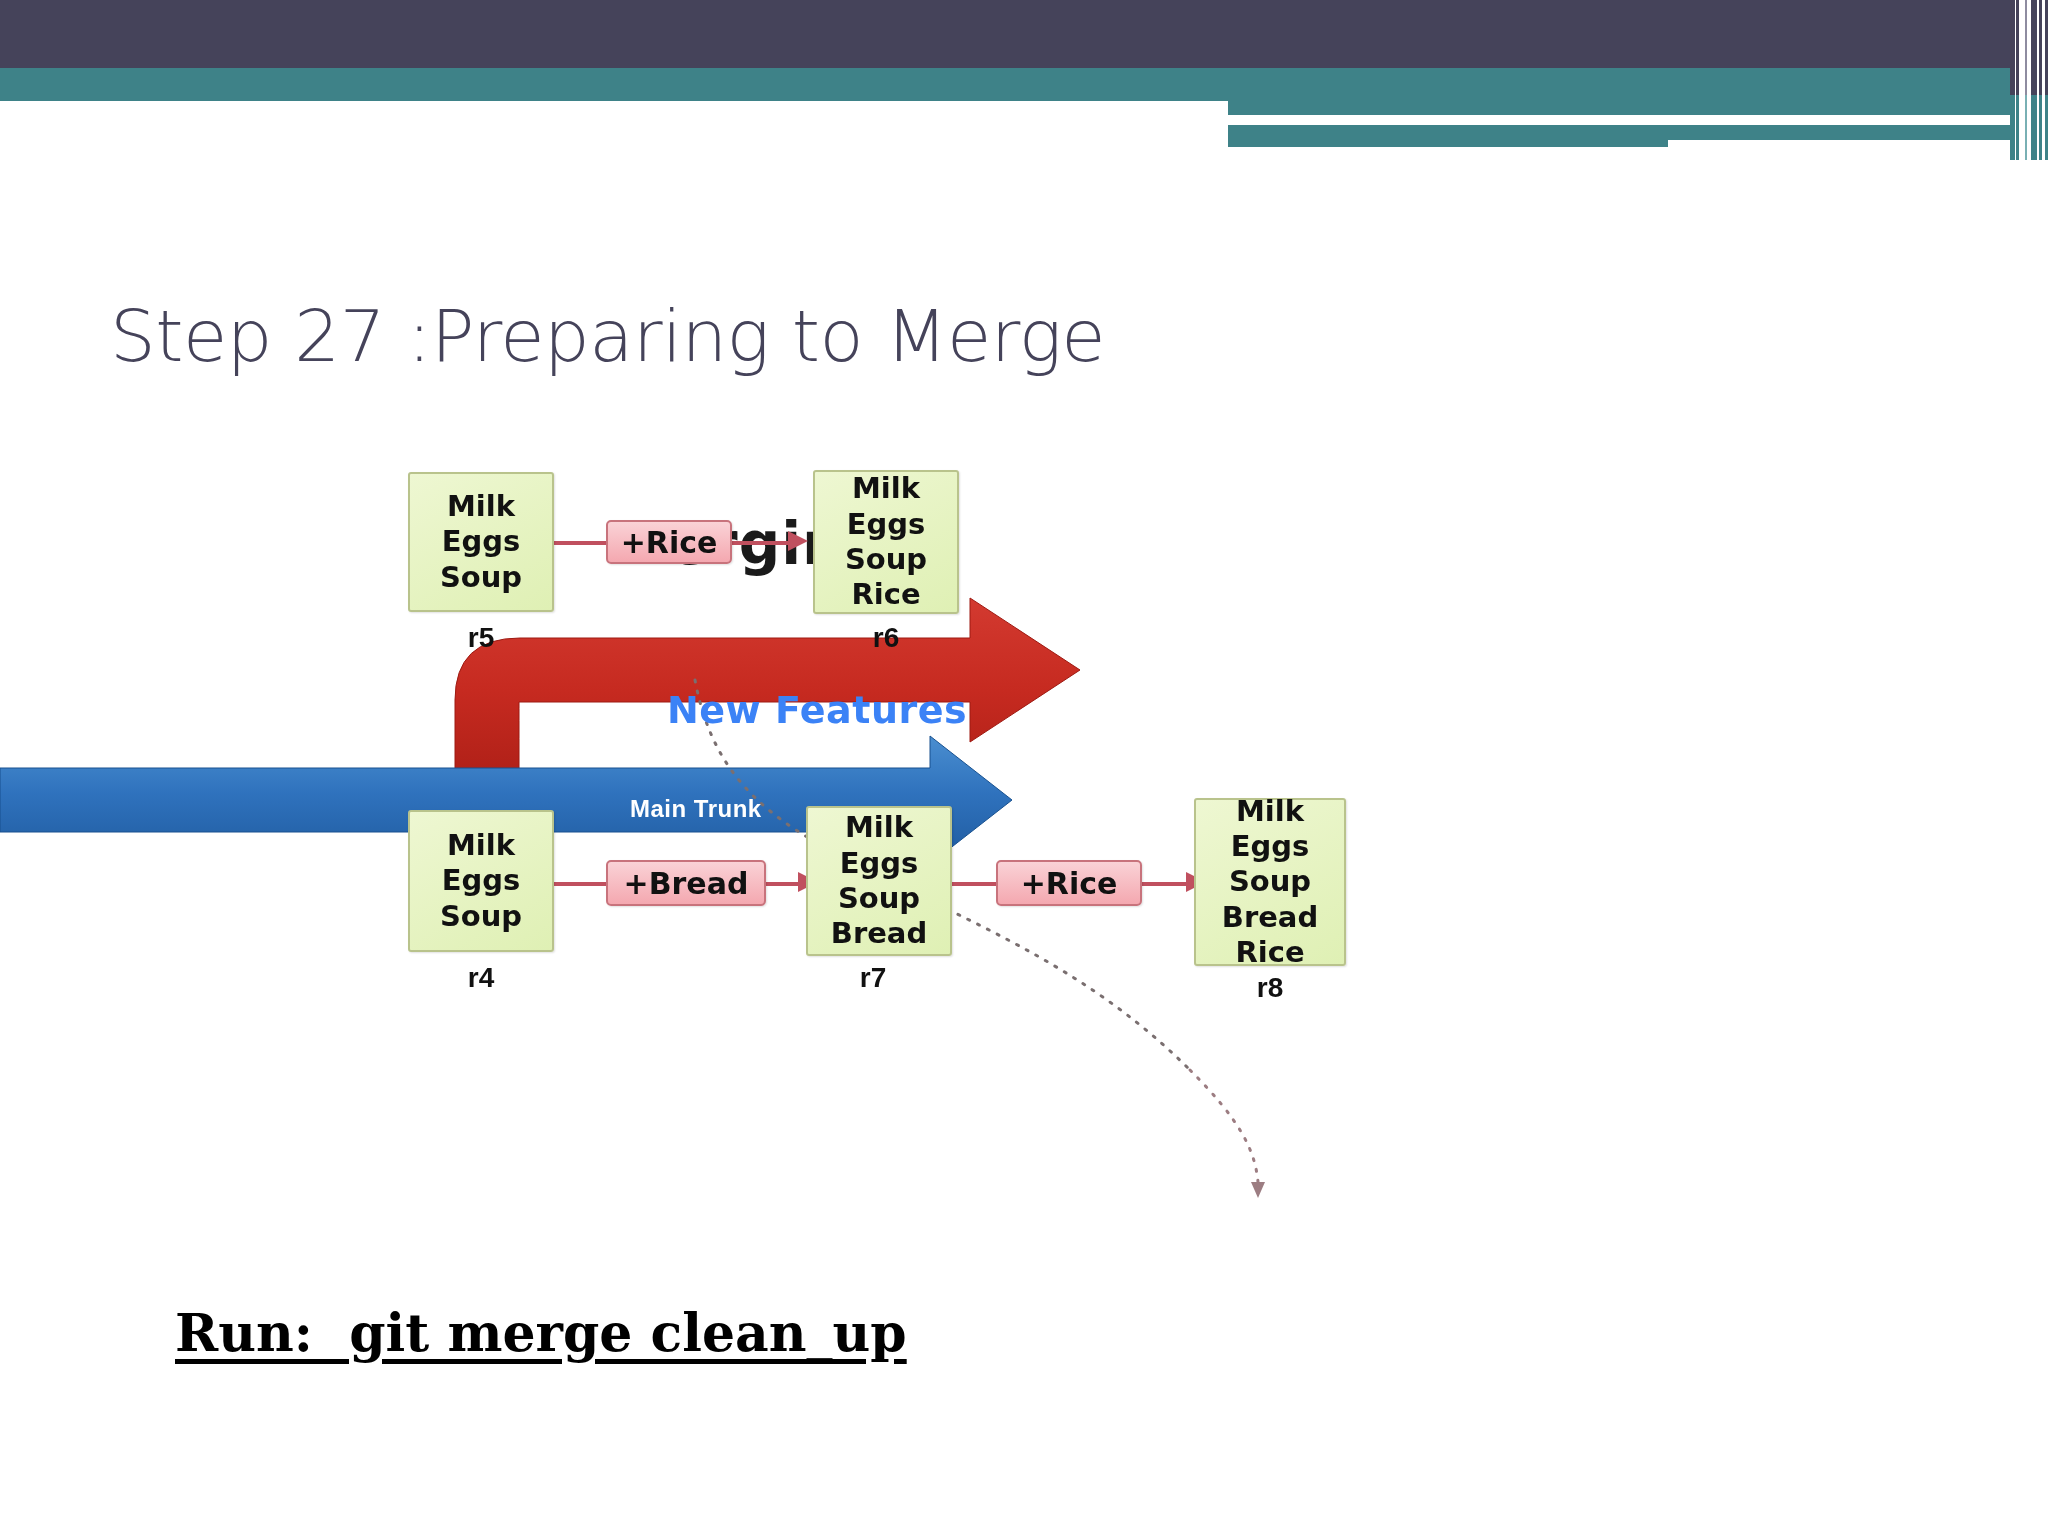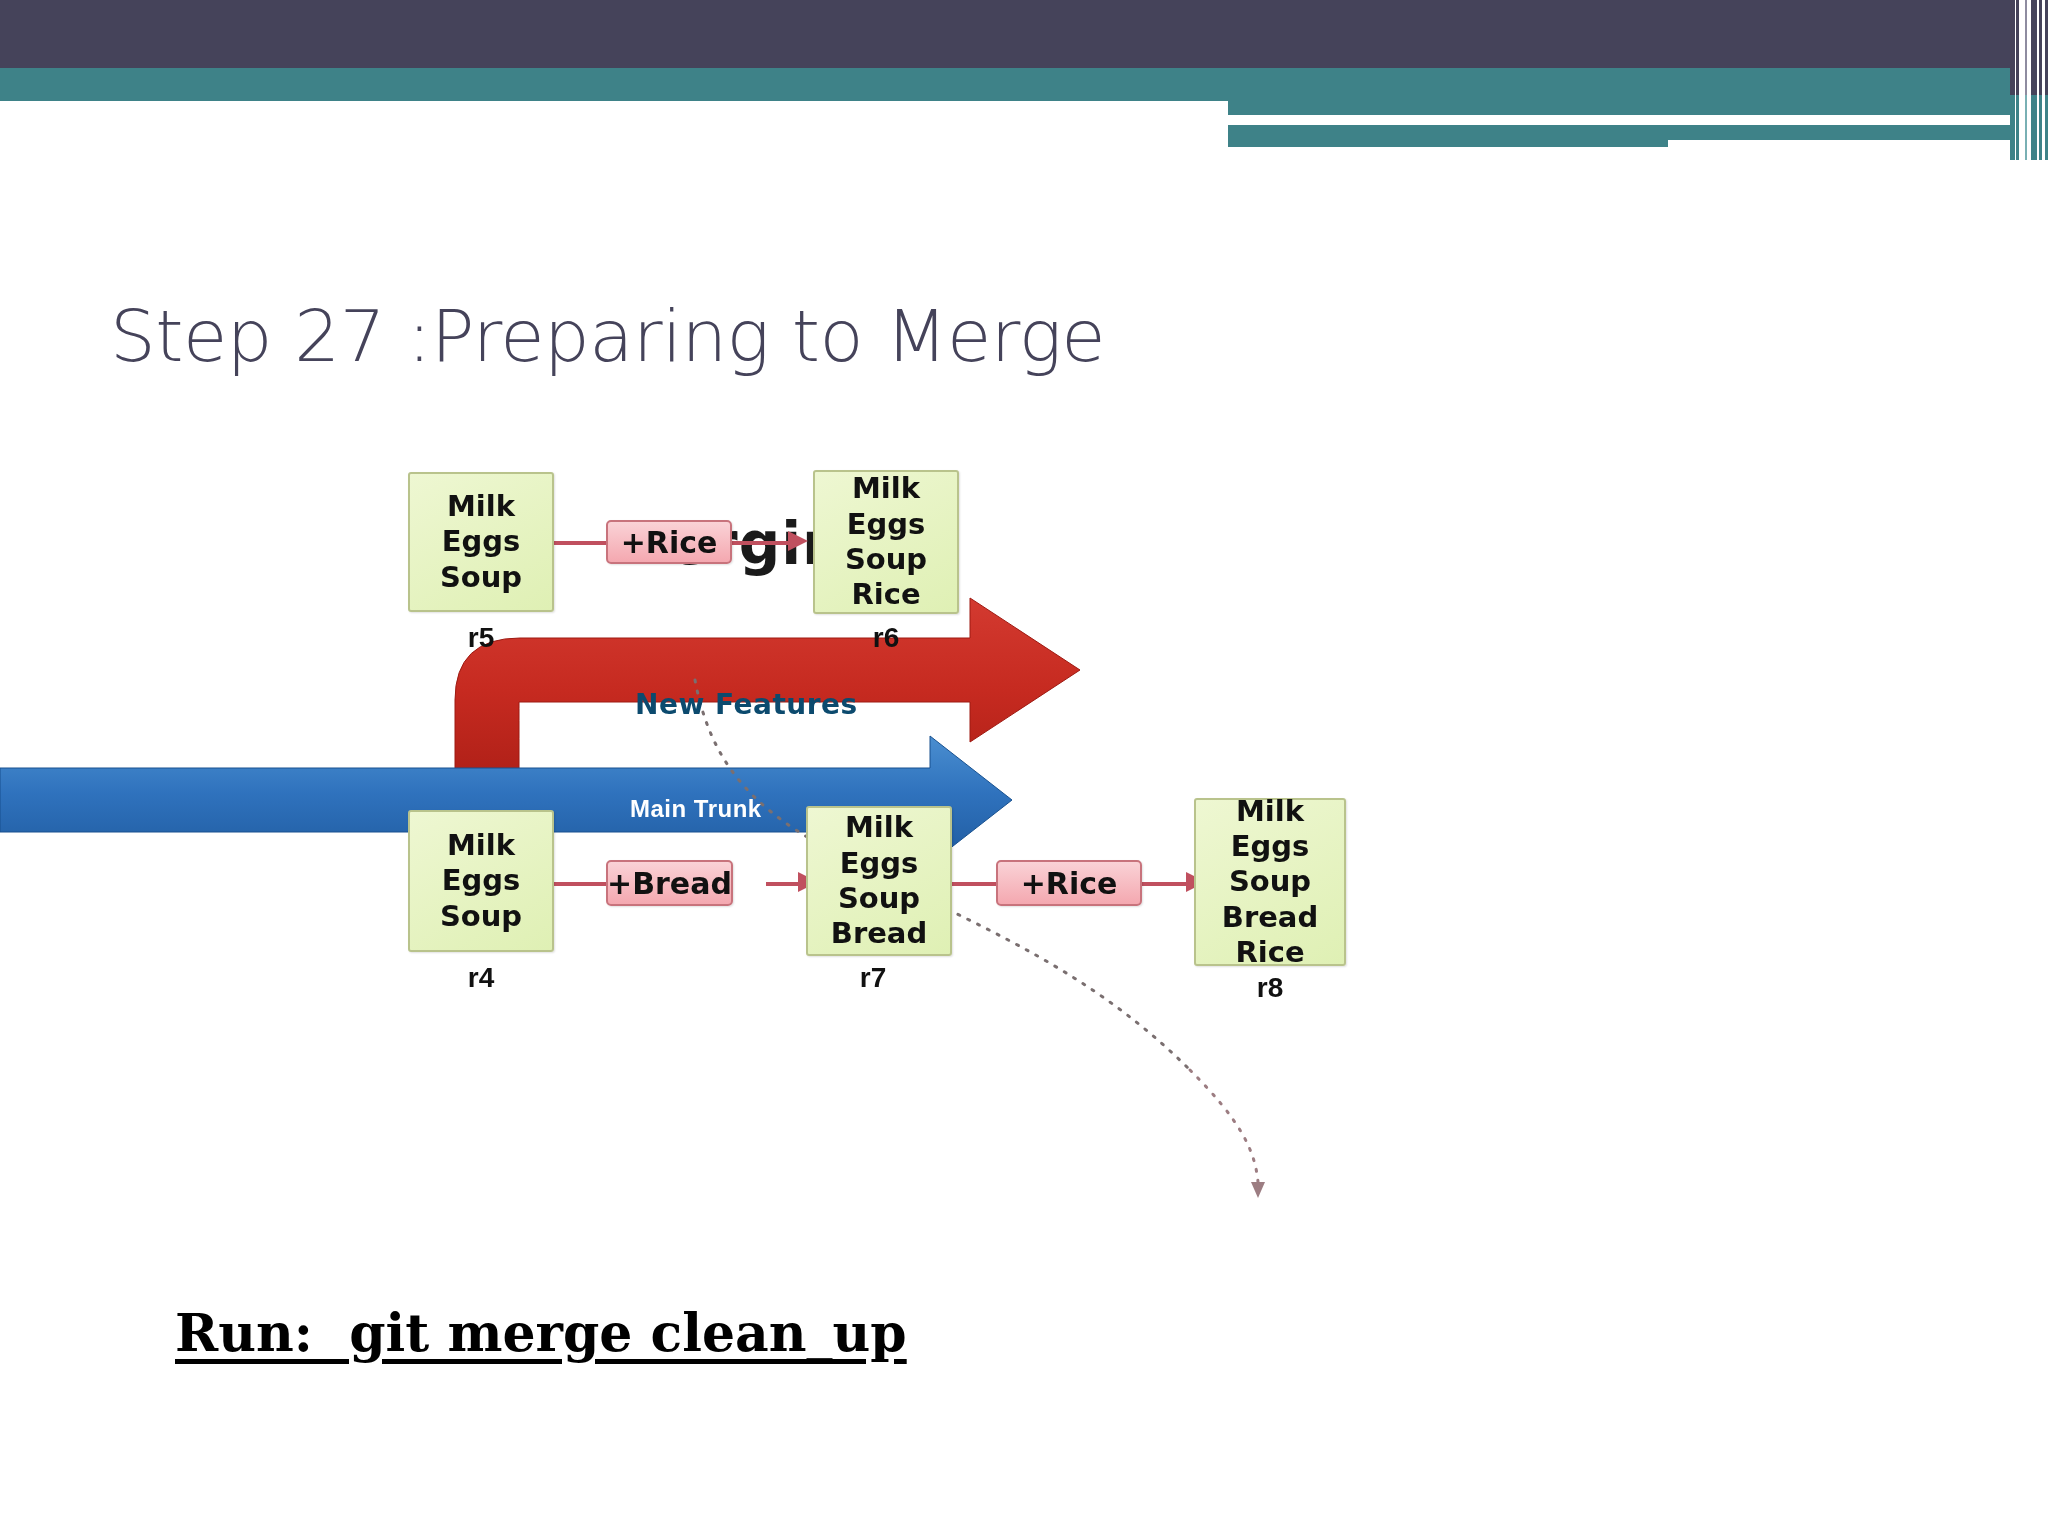--- a/index.html
+++ b/index.html
@@ -112,23 +112,24 @@
     font-weight: 700;
     font-size: 24px;
     color: #ffffff;
     letter-spacing: 0.5px;
     margin-top: 13px;
   }
   .branch-caption {
     position: absolute;
     font-family: "DejaVu Sans", sans-serif;
     font-weight: 700;
-    font-size: 28px;
-    color: #0c4a6e;
+    font-size: 38px;
+    color: #3b82f6;
     letter-spacing: 0.5px;
+    margin-left: 32px;
   }
 
   svg.overlay { position: absolute; left: 0; top: 0; overflow: visible; }
 
   
   .run-line {
     position: absolute;
     left: 175px;
     top: 1302px;
     font-family: "DejaVu Serif", serif;
@@ -238,21 +239,21 @@
     <path d="M 0,2 L 20,12 L 0,22 Z" fill="#c0505f"></path>
   </svg>
 
   <div class="node" style="left:128px; top:300px; width:146px; height:142px;">
     <span>Milk</span>
     <span>Eggs</span>
     <span>Soup</span>
   </div>
   <div class="node-label" style="left:128px; top:452px; width:146px;">r4</div>
 
-  <div class="op" style="left:326px; top:350px; width:127px; height:46px;">+Bread</div>
+  <div class="op" style="left:326px; top:350px; width:160px; height:46px;">+Bread</div>
 
   <div class="node" style="left:526px; top:296px; width:146px; height:150px;">
     <span>Milk</span>
     <span>Eggs</span>
     <span>Soup</span>
     <span>Bread</span>
   </div>
   <div class="node-label" style="left:520px; top:452px; width:146px;">r7</div>
 
   <div class="op" style="left:716px; top:350px; width:146px; height:46px;">+Rice</div>

